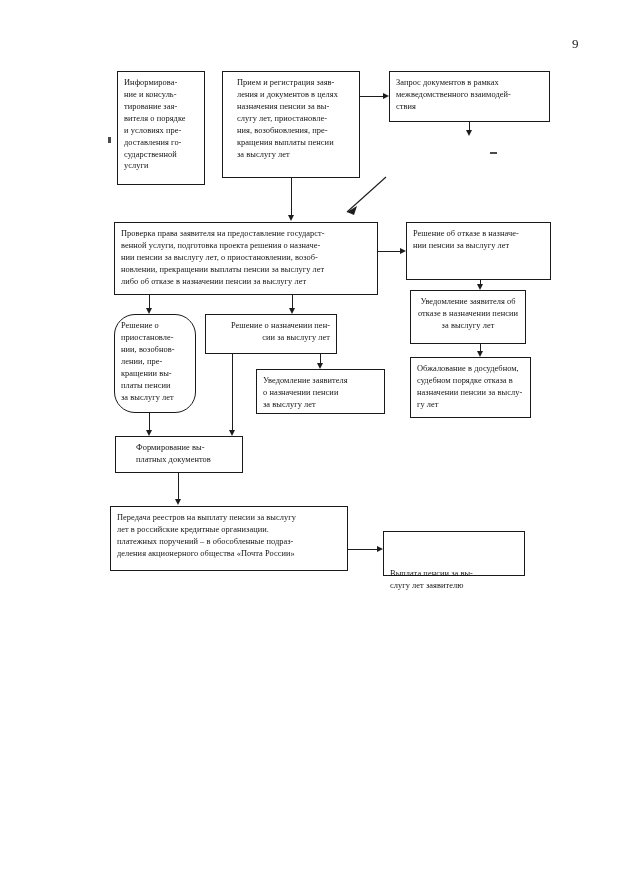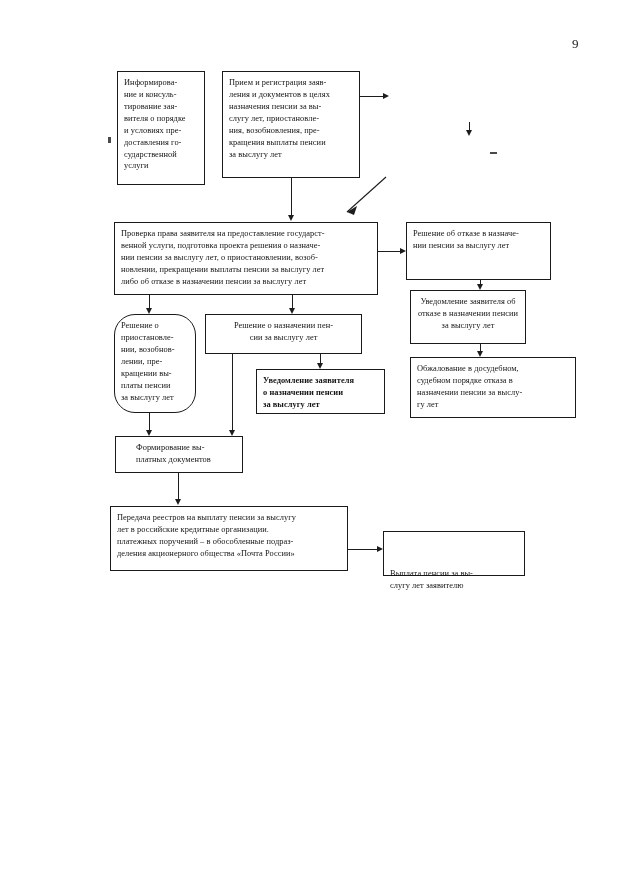--- a/index.html
+++ b/index.html
@@ -91,29 +91,34 @@
 ние и консуль-
 тирование зая-
 вителя о порядке
 и условиях пре-
 доставления го-
 сударственной
 услуги</span>
   </div>
 
   <div class="node" style="left:222px; top:71px; width:138px; height:107px; text-align:left;">
-    <span class="txt" style="white-space: pre-line;">Прием и регистрация заяв-
+    <span class="txt" style="white-space: pre-line; margin-left: 8px;">Прием и регистрация заяв-
 ления и документов в целях
 назначения  пенсии за вы-
 слугу лет,    приостановле-
 ния,  возобновления,  пре-
 кращения выплаты пенсии
 за выслугу лет</span>
   </div>
 
+  <div class="node" style="left:389px; top:71px; width:161px; height:51px; text-align:left;">
+    <span class="txt" style="white-space: pre-line;">Запрос  документов  в  рамках
+межведомственного взаимодей-
+ствия</span>
+  </div>
 
 
   <div class="node" style="left:114px; top:222px; width:264px; height:73px; text-align:left;">
     <span class="txt" style="white-space: pre-line;">Проверка права заявителя на предоставление государст-
 венной услуги,  подготовка проекта решения о назначе-
 нии пенсии за выслугу лет, о приостановлении, возоб-
 новлении, прекращении выплаты пенсии за выслугу лет
 либо об отказе в назначении пенсии за выслугу лет</span>
   </div>
 
@@ -121,44 +126,44 @@
     <span class="txt" style="white-space: pre-line;">Решение об отказе в назначе-
 нии пенсии за выслугу лет</span>
   </div>
 
   <div class="node" style="left:410px; top:290px; width:116px; height:54px; text-align:center;">
     <span class="txt" style="white-space: pre-line;">Уведомление  заявителя  об
 отказе  в  назначении  пенсии
 за выслугу лет</span>
   </div>
 
-  <div class="node" style="left:410px; top:357px; width:166px; height:61px; text-align:left;">
+  <div class="node" style="left:410px; top:357px; width:121px; height:61px; text-align:left;">
     <span class="txt" style="white-space: pre-line;">Обжалование  в  досудебном,
 судебном  порядке  отказа  в
 назначении пенсии за выслу-
 гу лет</span>
   </div>
 
   <div class="node" style="left:114px; top:314px; width:82px; height:99px; text-align:left;border-radius:21px;">
     <span class="txt" style="white-space: pre-line;">Решение       о
 приостановле-
 нии, возобнов-
 лении,      пре-
 кращении  вы-
 платы   пенсии
 за выслугу лет</span>
   </div>
 
-  <div class="node" style="left:205px; top:314px; width:157px; height:40px; text-align:center;">
+  <div class="node" style="left:205px; top:314px; width:132px; height:40px; text-align:right;">
     <span class="txt" style="white-space: pre-line;">Решение о назначении пен-
 сии за выслугу лет</span>
   </div>
 
   <div class="node" style="left:256px; top:369px; width:129px; height:45px; text-align:left;">
-    <span class="txt" style="white-space: pre-line; font-weight: bold;">Уведомление заявителя
+    <span class="txt" style="white-space: pre-line;">Уведомление заявителя
 о   назначении   пенсии
 за выслугу лет</span>
   </div>
 
   <div class="node" style="left:115px; top:436px; width:128px; height:37px; text-align:left; padding-left:20px;">
     <span class="txt" style="white-space: pre-line;">Формирование вы-
 платных  документов</span>
   </div>
 
   <div class="node" style="left:110px; top:506px; width:238px; height:65px; text-align:left;">

